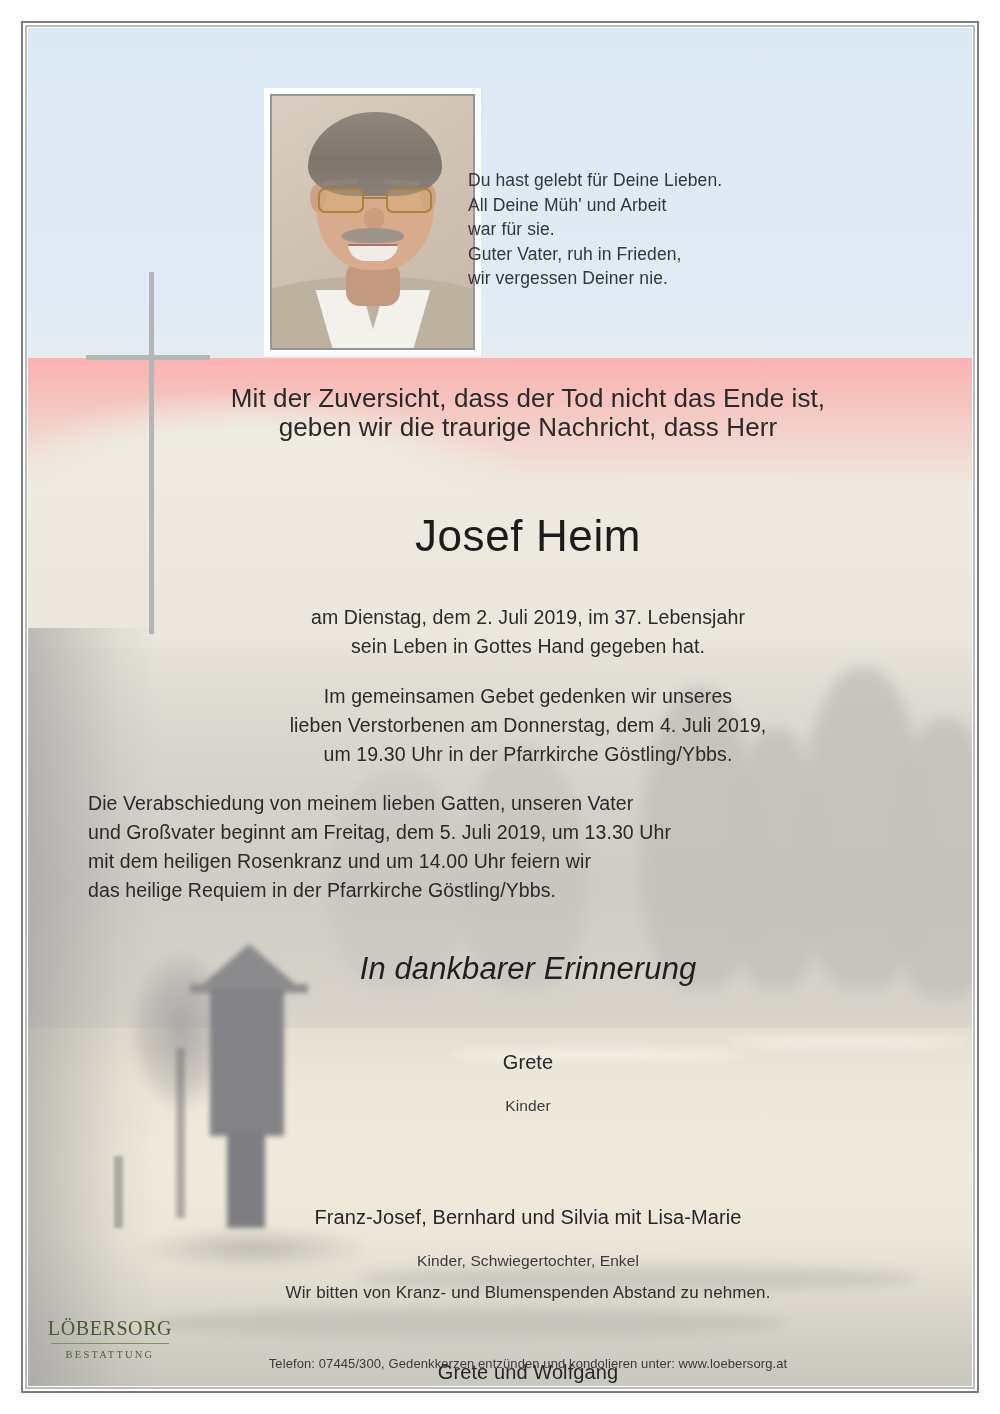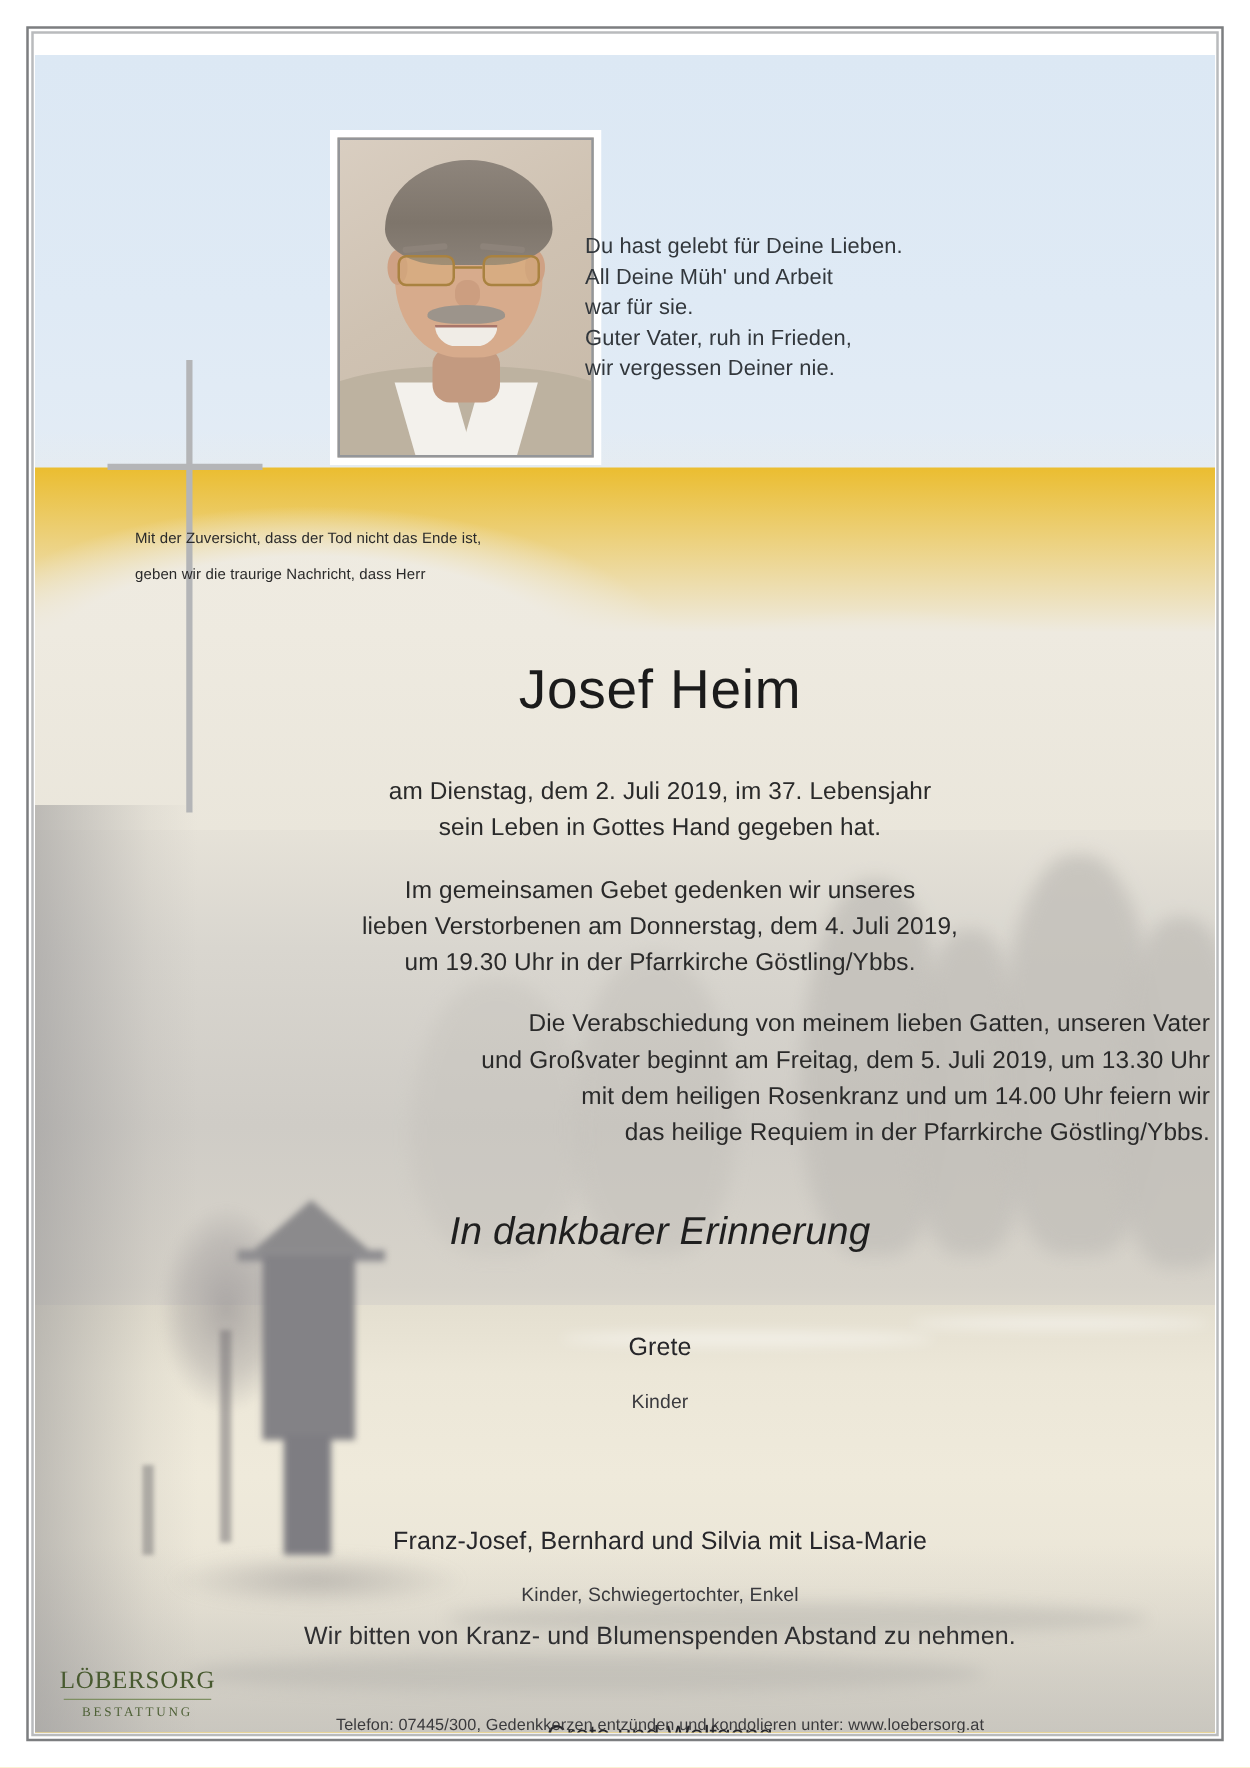--- a/index.html
+++ b/index.html
@@ -42,22 +42,21 @@
   }
 
   
   .card {
     position: absolute;
     left: 28px;
     top: 28px;
     right: 28px;
     bottom: 28px;
     overflow: hidden;
-    background: #eab308;
-    margin-top: 16px;
+    background: #fca5a5;
   }
 
   
   .sky {
     position: absolute;
     left: 0; top: 0; right: 0;
     height: 330px;
     background: linear-gradient(#dce8f4 0%, #dfeaf5 60%, #e3ecf5 100%);
   }
   
@@ -395,23 +394,24 @@
   .poem {
     left: 440px;
     top: 140px;
     width: 390px;
     font-size: 17.5px;
     line-height: 24.5px;
     color: #32373c;
   }
   .intro {
     left: 80px;
-    top: 372px;
+    top: 356px;
     width: 840px;
-    font-size: 12px;
+    text-align: center;
+    font-size: 26px;
     line-height: 29px;
   }
   .name {
     left: 80px;
     top: 475px;
     width: 840px;
     text-align: center;
     font-size: 44px;
     line-height: 66px;
     font-weight: 300;
@@ -431,21 +431,21 @@
     top: 654px;
     width: 840px;
     text-align: center;
     font-size: 19.5px;
     line-height: 29px;
   }
   .farewell {
     left: 60px;
     top: 761px;
     width: 880px;
-    text-align: right;
+    text-align: left;
     font-size: 19.5px;
     line-height: 29px;
   }
   .remembrance {
     left: 80px;
     top: 921px;
     width: 840px;
     text-align: center;
     font-size: 31px;
     line-height: 40px;
@@ -467,21 +467,21 @@
     font-size: 15.5px;
     line-height: 23px;
     color: #3a3a3e;
   }
   .fam-gap { height: 14px; }
   .no-flowers {
     left: 80px;
     top: 1253px;
     width: 840px;
     text-align: center;
-    font-size: 20px;
+    font-size: 17px;
     line-height: 24px;
     color: #2f2f31;
   }
   .contact {
     left: 60px;
     top: 1327px;
     width: 880px;
     text-align: center;
     font-size: 13px;
     line-height: 18px;

